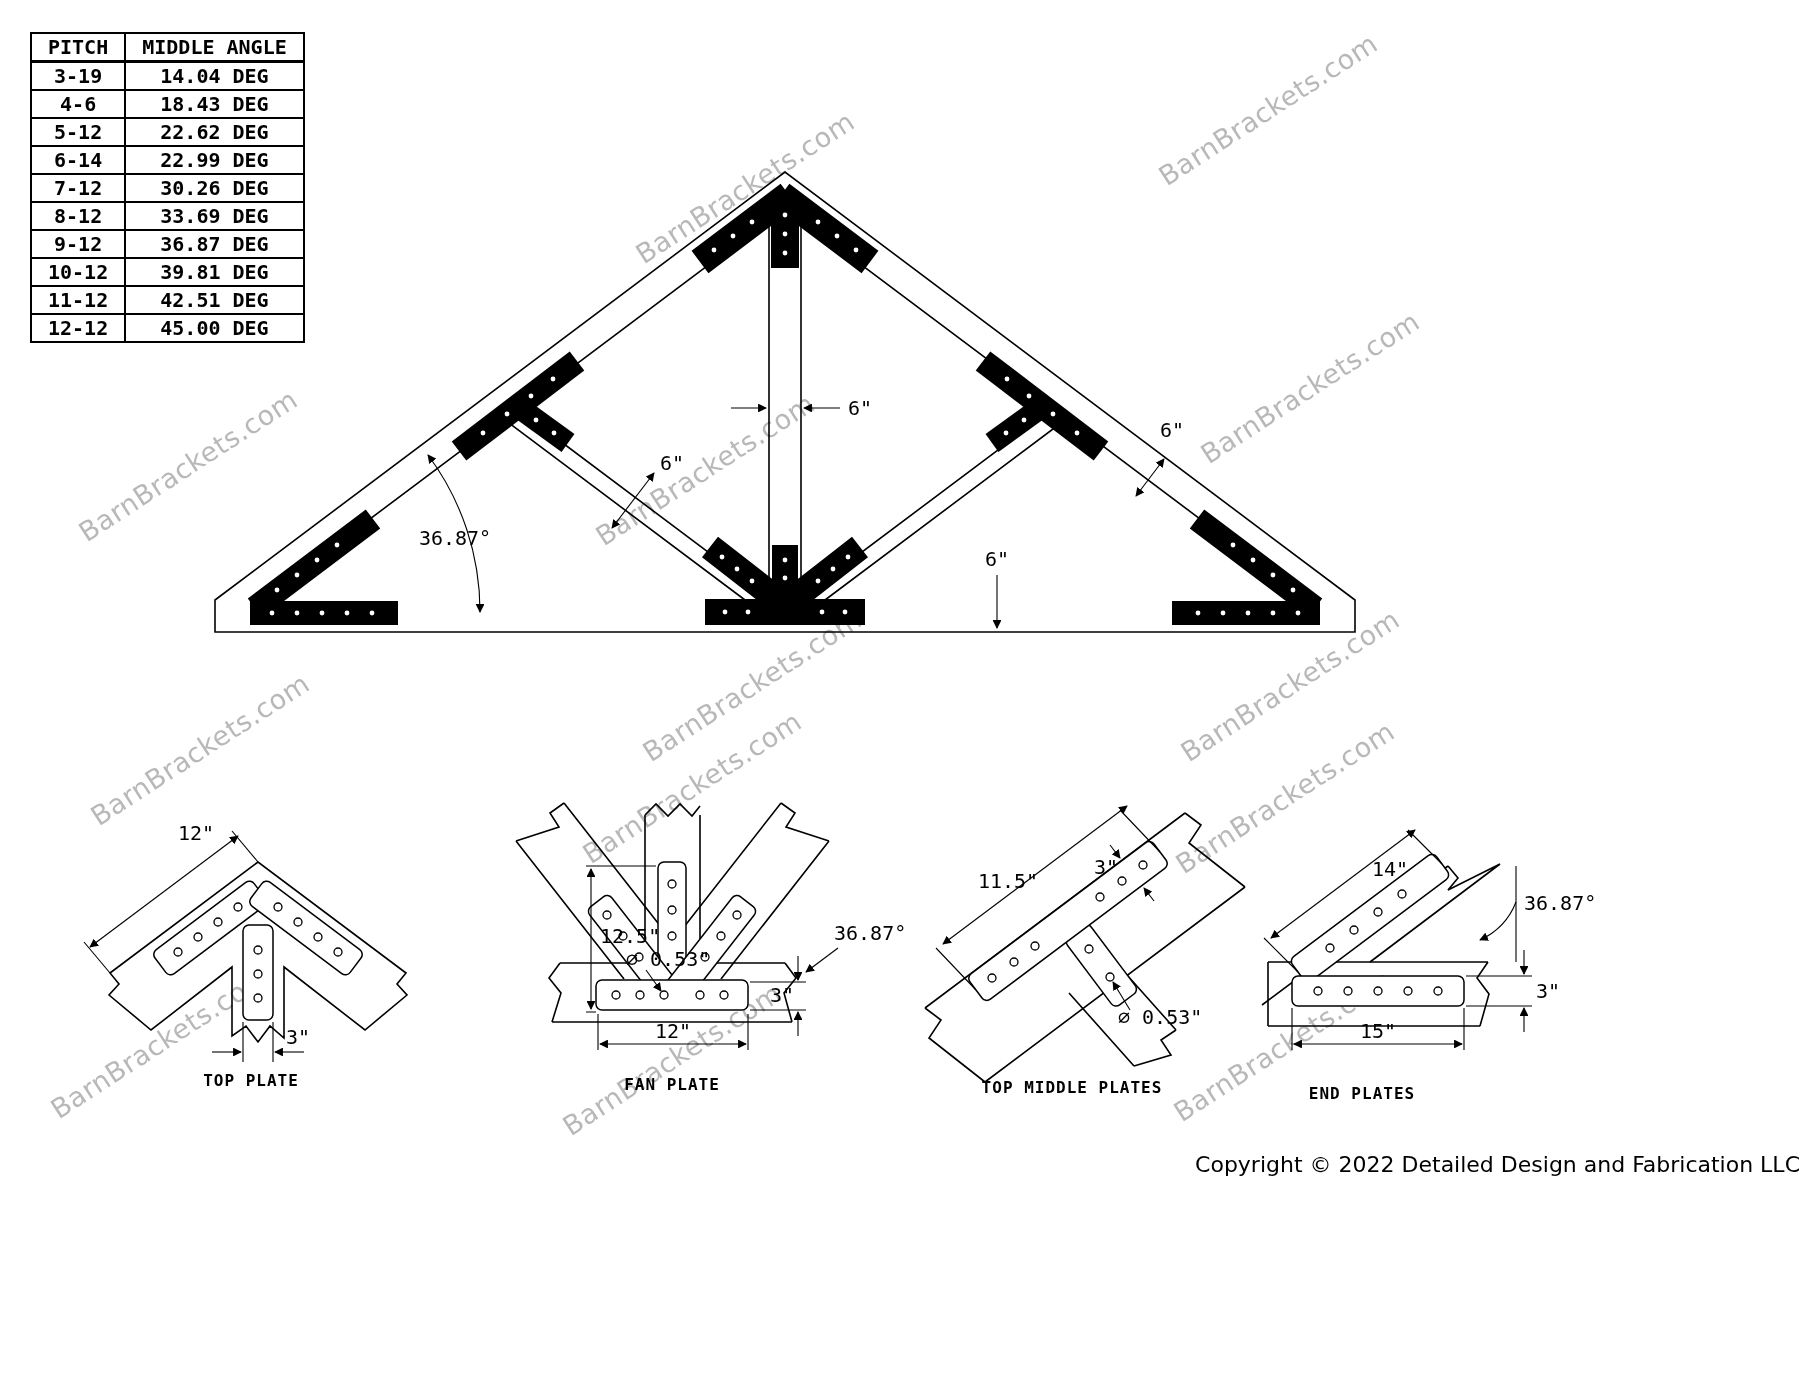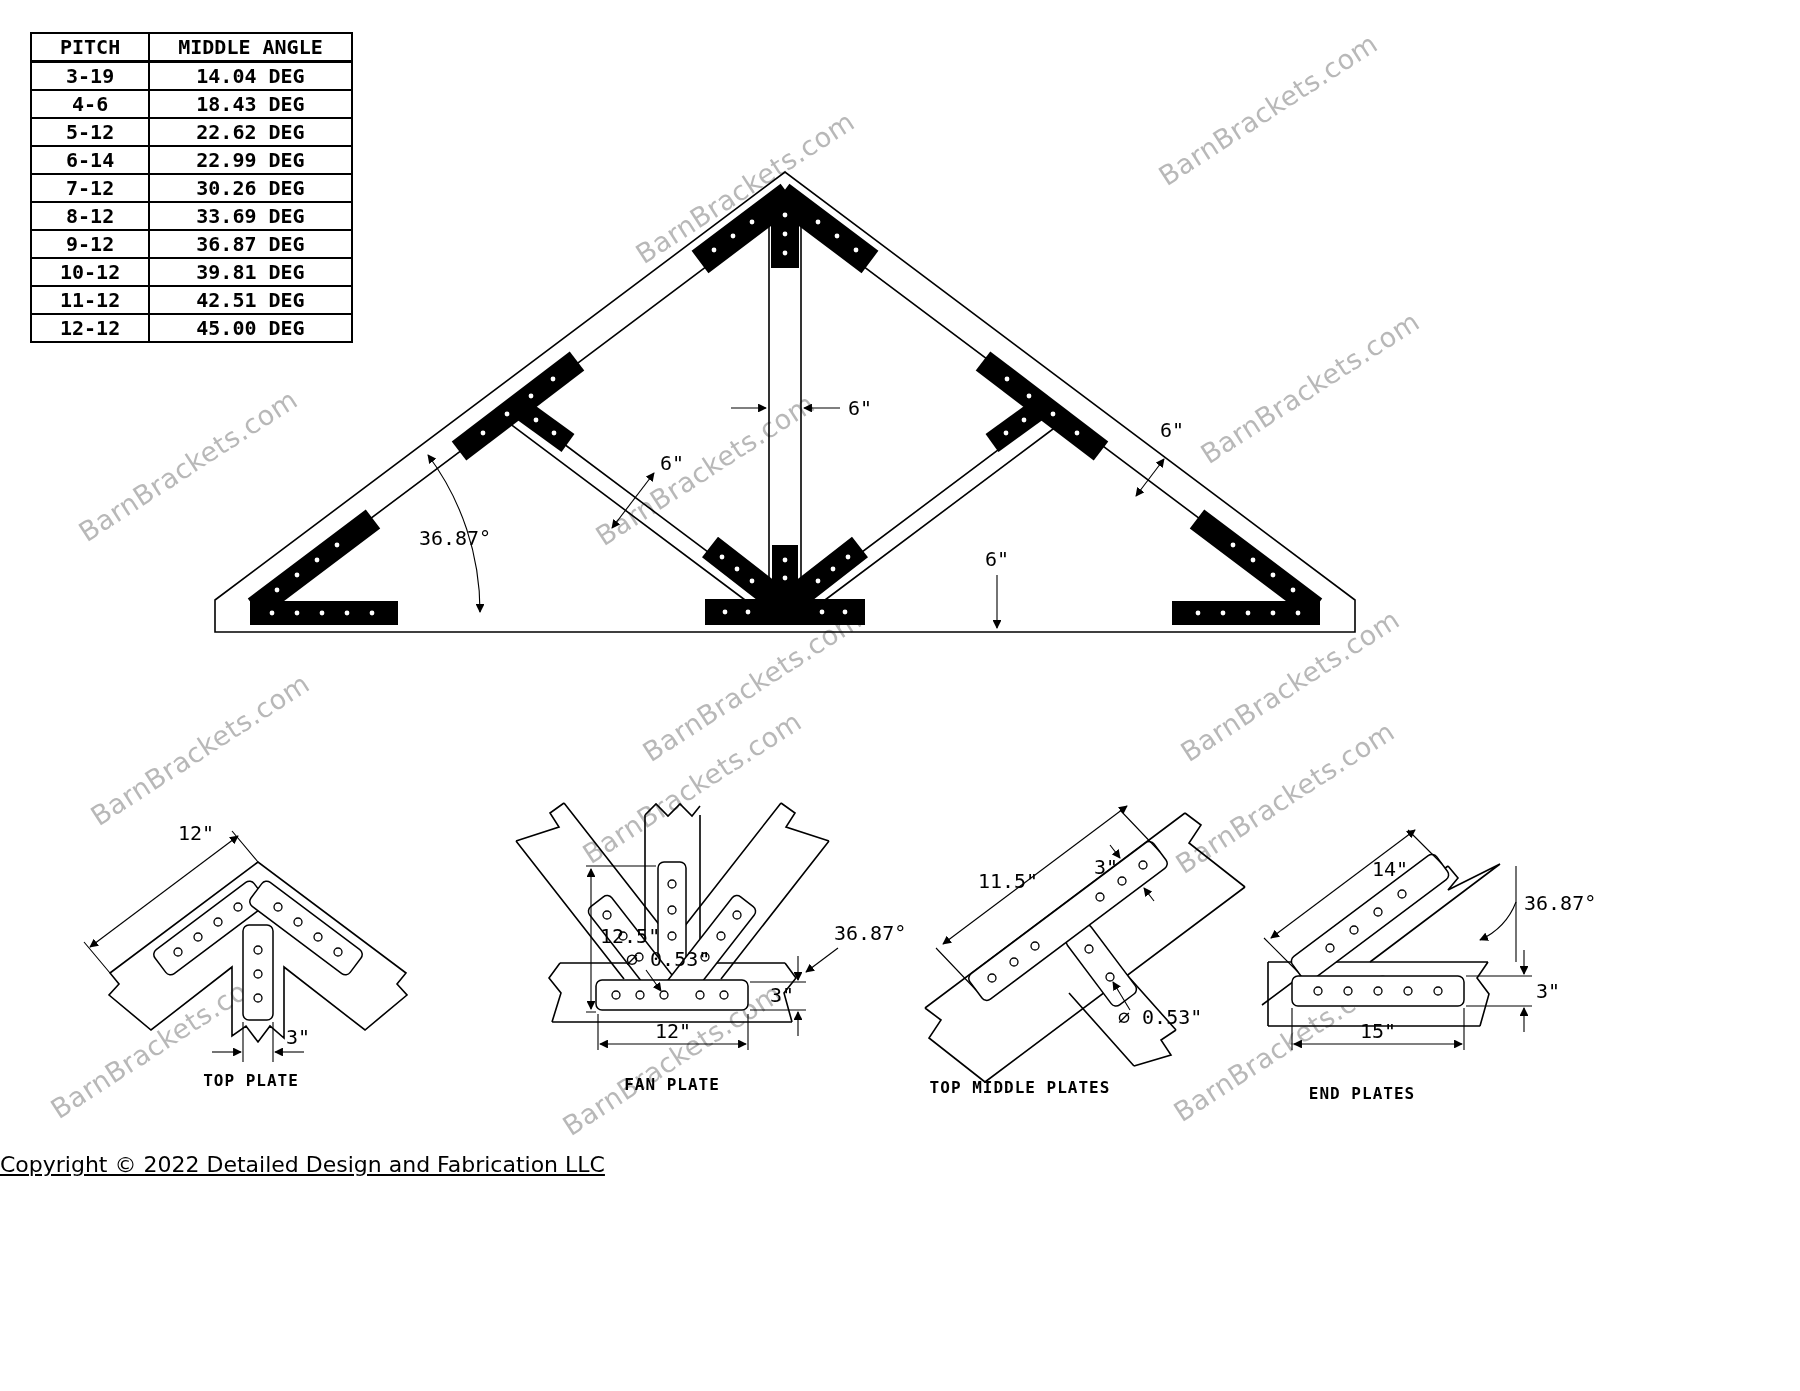--- a/index.html
+++ b/index.html
@@ -4,27 +4,27 @@
 <style>
   html,body{margin:0;padding:0;background:#fff;}
   #page{position:relative;width:1800px;height:1391px;background:#fff;overflow:hidden;
         font-family:"DejaVu Sans Mono",monospace;color:#000;}
   .wm{position:absolute;width:260px;margin-left:-130px;margin-top:-18px;text-align:center;
       transform:rotate(-33deg);font:27px "DejaVu Sans",sans-serif;
       color:rgba(125,125,125,.55);letter-spacing:.5px;white-space:nowrap;z-index:1;}
   #drawing{position:absolute;left:0;top:0;z-index:2;}
   .pitch-table{position:absolute;left:30px;top:32px;border-collapse:collapse;
       font:bold 20px "DejaVu Sans Mono",monospace;z-index:3;background:transparent;}
-  .pitch-table th,.pitch-table td{border:2px solid #000;padding:0 28px;height:26px;
+  .pitch-table th,.pitch-table td{border:2px solid #000;padding:0 16px;height:26px;
       text-align:center;white-space:nowrap;}
   .pitch-table thead th{border-bottom:3px solid #000;}
   .caption{position:absolute;transform:translateX(-50%);font:bold 16px "DejaVu Sans Mono",monospace;
       letter-spacing:1px;white-space:nowrap;z-index:3;}
-  .copyright{position:absolute;left:0;right:0;top:1152px;text-align:left;
-      font:22px "DejaVu Sans",sans-serif;z-index:3;text-decoration:underline;}
+  .copyright{position:absolute;left:0;right:0;top:1152px;text-align:right;
+      font:22px "DejaVu Sans",sans-serif;z-index:3;}
   .ln{stroke:#000;stroke-width:1.6;fill:none;}
   .dim{stroke:#000;stroke-width:1.1;fill:none;}
   .bk{stroke:#000;fill:none;stroke-linecap:butt;}
   .bolt{fill:#fff;stroke:none;}
   .plate{fill:#fff;stroke:#000;stroke-width:1.5;}
   .hole{fill:#fff;stroke:#000;stroke-width:1.3;}
   text.dimlab{font-family:"DejaVu Sans Mono",monospace;font-size:20px;fill:#000;}
 </style>
 </head>
 <body>
@@ -327,17 +327,17 @@
         </tr>
       <tr>
           <td>12-12</td>
           <td>45.00 DEG</td>
         </tr>
     </tbody>
   </table>
 
   <div class="caption" style="left:251px;top:1071px;">TOP PLATE</div>
   <div class="caption" style="left:672px;top:1075px;">FAN PLATE</div>
-  <div class="caption" style="left:1020px;top:1078px;text-align:center;">TOP MIDDLE PLATES</div>
+  <div class="caption" style="left:1072px;top:1078px;text-align:center;">TOP MIDDLE PLATES</div>
   <div class="caption" style="left:1362px;top:1084px;">END PLATES</div>
 
   <div class="copyright">Copyright © 2022 Detailed Design and Fabrication LLC</div>
 </div>
 
 </body></html>

